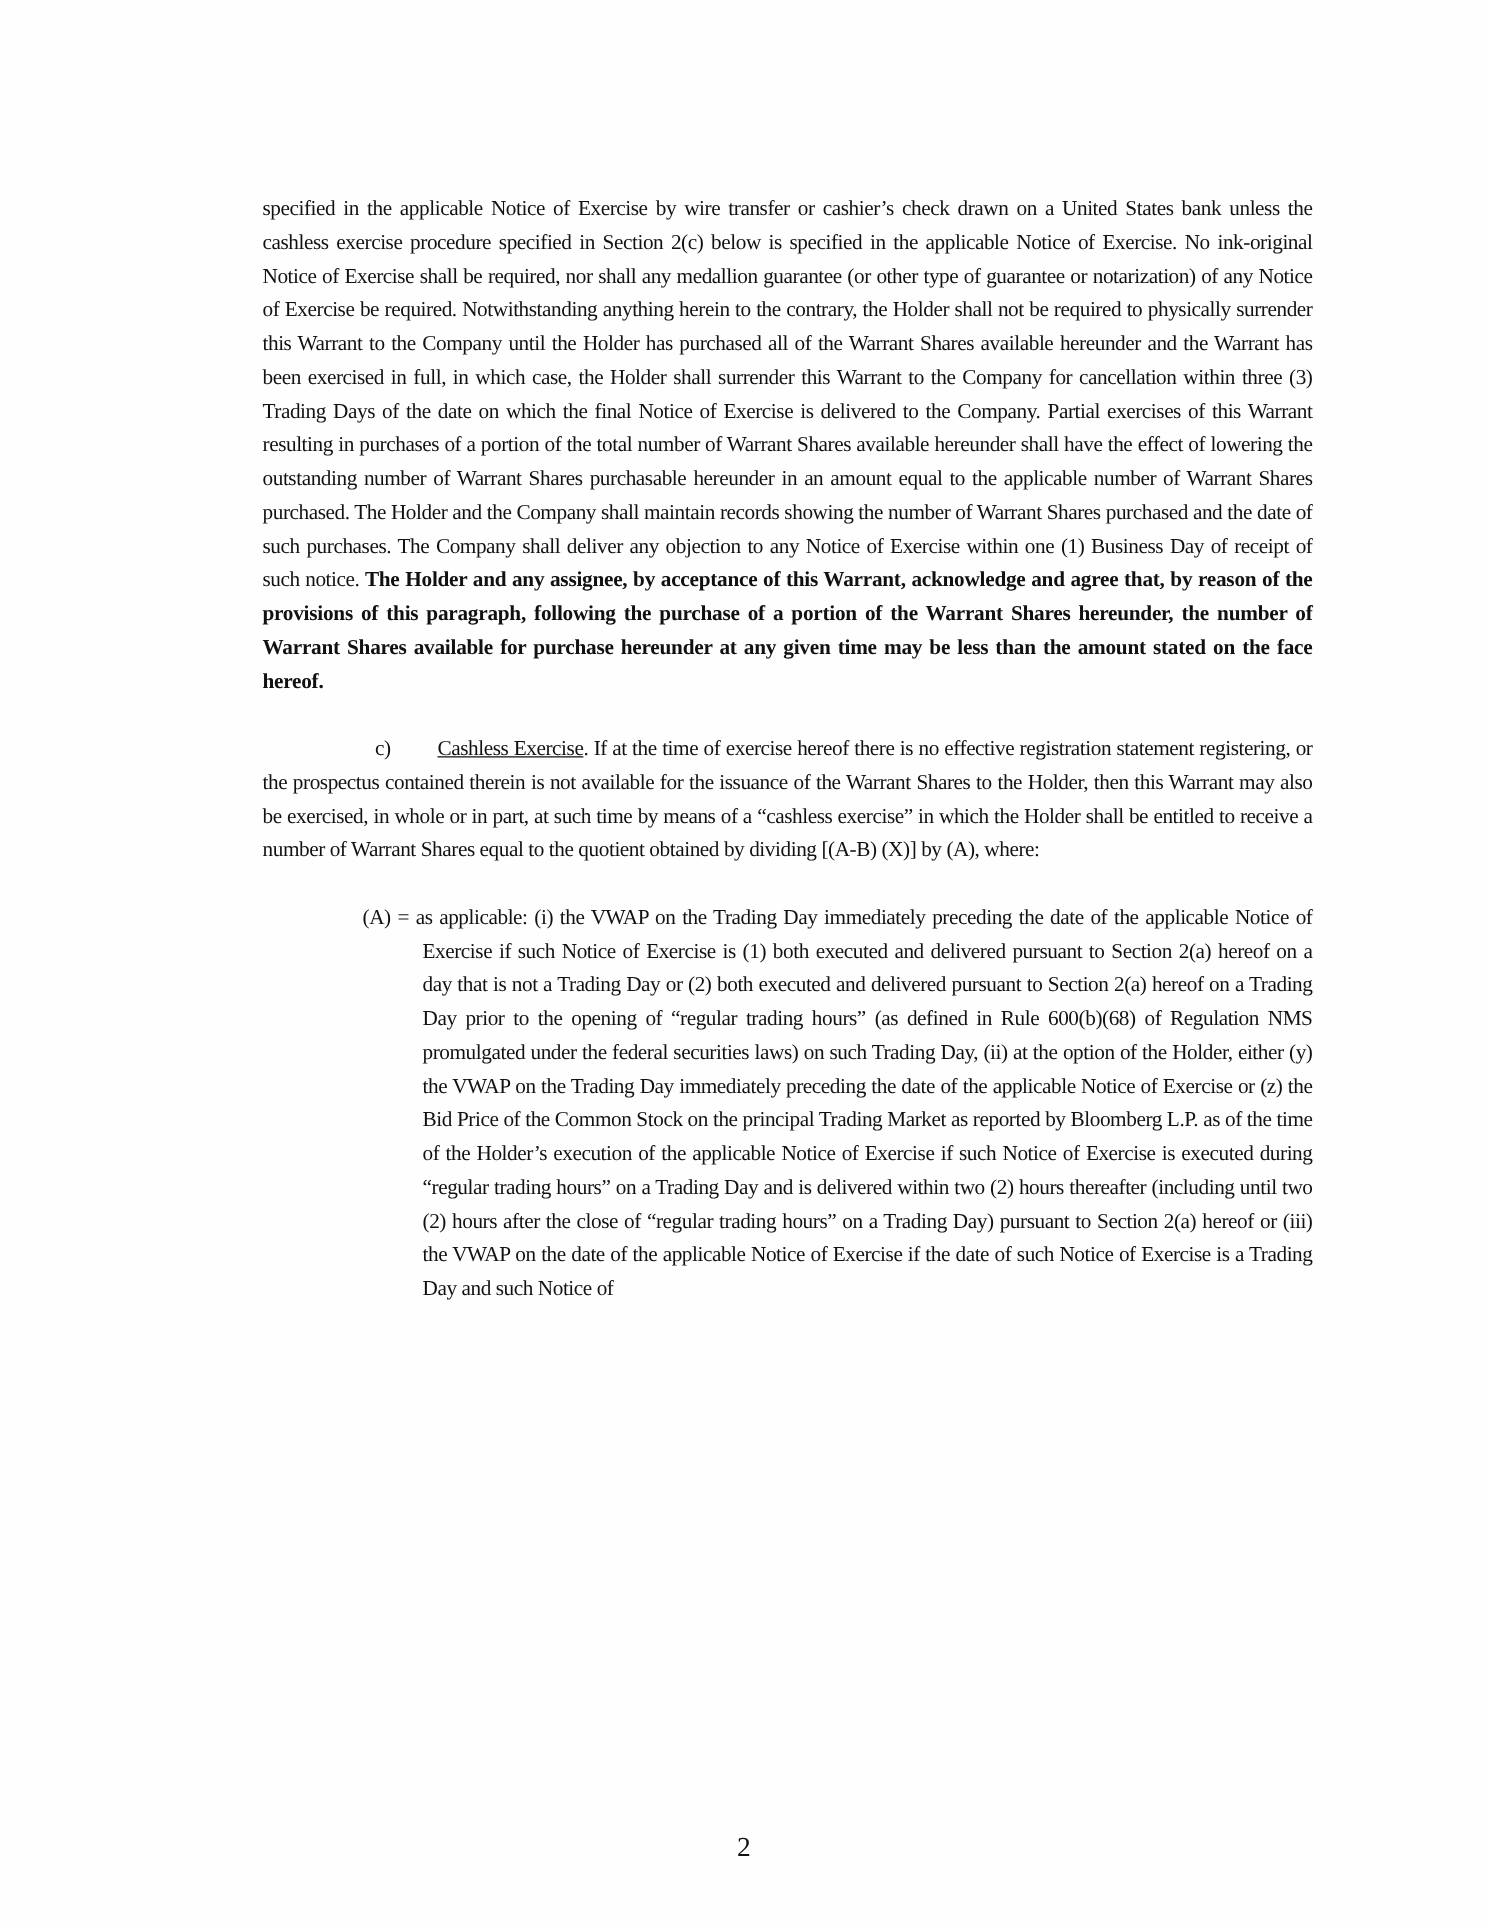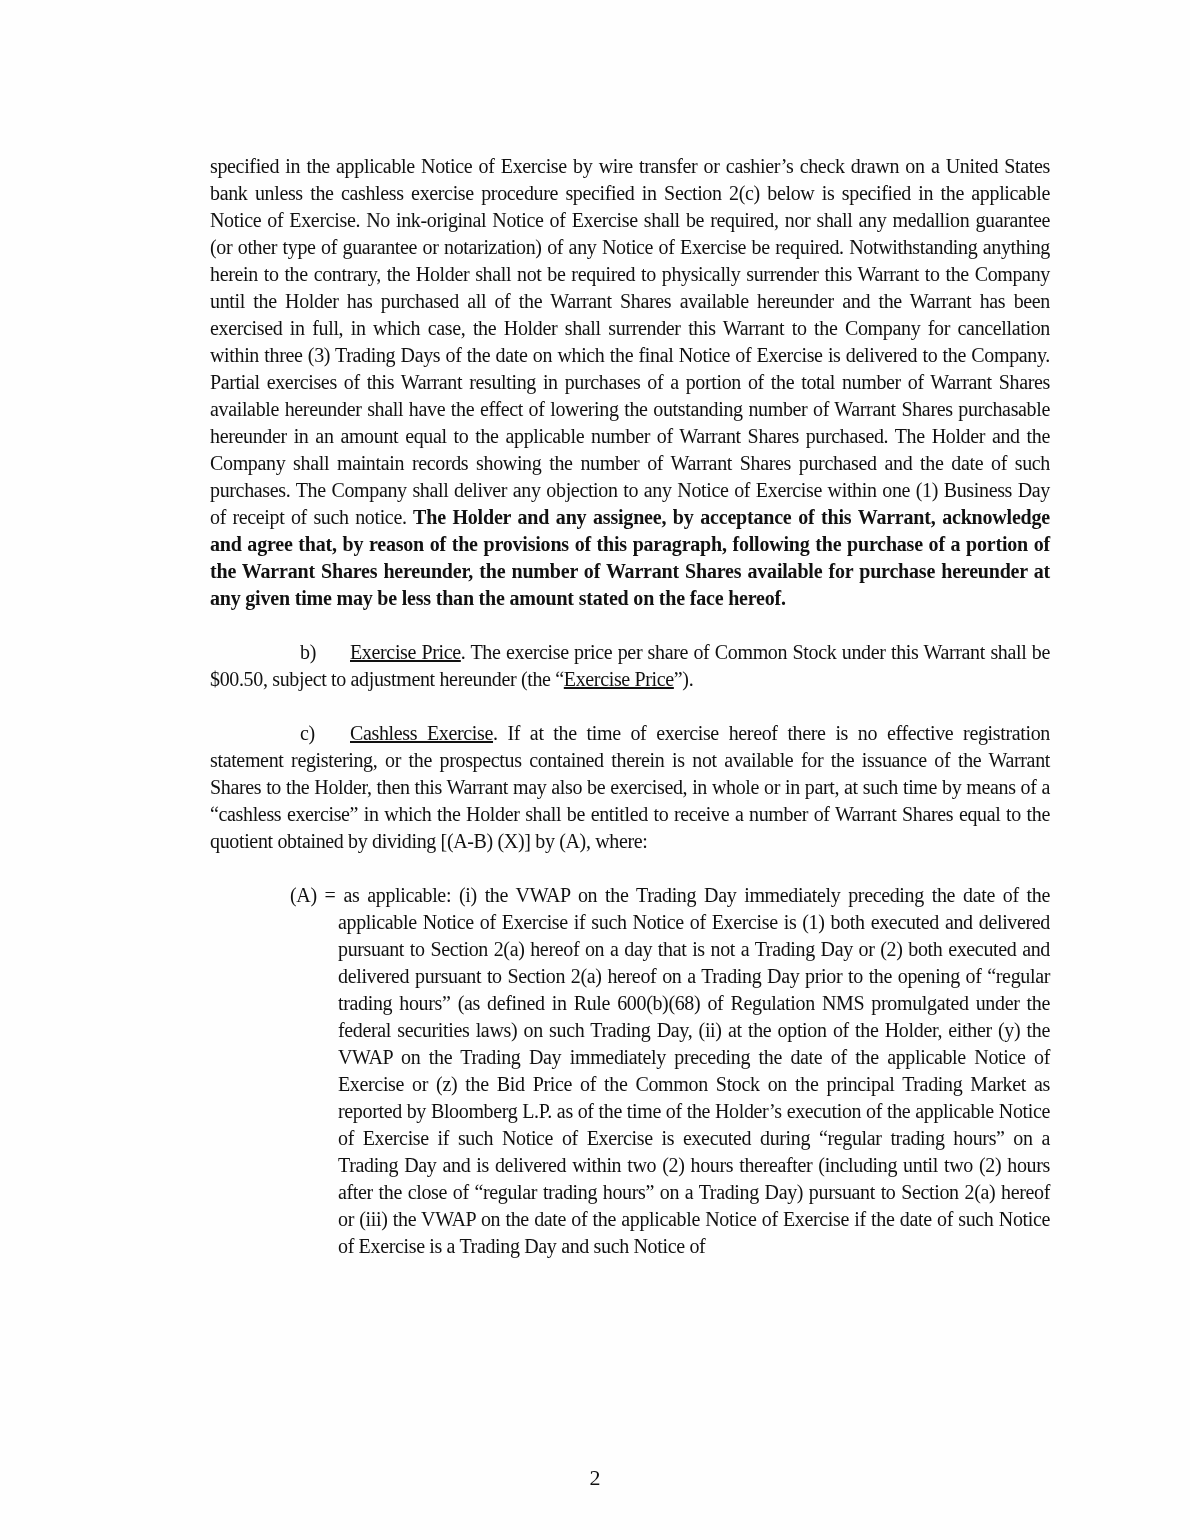--- a/index.html
+++ b/index.html
@@ -3,21 +3,21 @@
   <meta charset="utf-8">
   <style>
     html, body { margin: 0; padding: 0; background: #ffffff; }
     body { width: 1190px; height: 1540px; position: relative; overflow: hidden; }
     .page {
       position: absolute; left: 0; top: 0; width: 1190px; height: 1540px; background: #fefefe;
       font-family: "Liberation Serif", "DejaVu Serif", serif; color: #111;
     }
     .body-text {
       position: absolute; left: 210px; top: 153px; width: 840px;
-      font-size: 20px; line-height: 27px; text-align: justify; letter-spacing: -0.35px;
+      font-size: 17px; line-height: 27px; text-align: justify; letter-spacing: -0.35px;
     }
     .para { margin: 0; }
     .bold { font-weight: bold; letter-spacing: -0.2px; }
     .u { text-decoration: underline; }
     .indent-para { margin-top: 27px; text-indent: 90px; }
     .label { display: inline-block; width: 50px; text-indent: 0; }
     .def-block {
       margin-top: 27px; margin-left: 80px; padding-left: 48px; text-indent: -48px;
     }
     .page-number {
@@ -26,21 +26,20 @@
     }
   </style>
 </head>
 <body>
 
 <div class="page">
   <div class="body-text">
 
     <p class="para"><span>specified in the applicable Notice of Exercise by wire transfer or cashier’s check drawn on a United States bank unless the cashless exercise procedure specified in Section 2(c) below is specified in the applicable Notice of Exercise.  No ink-original Notice of Exercise shall be required, nor shall any medallion guarantee (or other type of guarantee or notarization) of any Notice of Exercise be required.  Notwithstanding anything herein to the contrary, the Holder shall not be required to physically surrender this Warrant to the Company until the Holder has purchased all of the Warrant Shares available hereunder and the Warrant has been exercised in full, in which case, the Holder shall surrender this Warrant to the Company for cancellation within three (3) Trading Days of the date on which the final Notice of Exercise is delivered to the Company. Partial exercises of this Warrant resulting in purchases of a portion of the total number of Warrant Shares available hereunder shall have the effect of lowering the outstanding number of Warrant Shares purchasable hereunder in an amount equal to the applicable number of Warrant Shares purchased.  The Holder and the Company shall maintain records showing the number of Warrant Shares purchased and the date of such purchases. The Company shall deliver any objection to any Notice of Exercise within one (1) Business Day of receipt of such notice. </span><span class="bold">The Holder and any assignee, by acceptance of this Warrant, acknowledge and agree that, by reason of the provisions of this paragraph, following the purchase of a portion of the Warrant Shares hereunder, the number of Warrant Shares available for purchase hereunder at any given time may be less than the amount stated on the face hereof.</span></p>
 
-    <p class="para indent-para"><span class="label">b)</span><span class="u">Exercise Price</span><span>.  The exercise price per share of Common Stock under this Warrant shall be $00.50, subject to adjustment hereunder (the “</span><span class="u">Exercise Price</span><span>”).</span></p>
 
     <p class="para indent-para"><span class="label">c)</span><span class="u">Cashless Exercise</span><span>.  If at the time of exercise hereof there is no effective registration statement registering, or the prospectus contained therein is not available for the issuance of the Warrant Shares to the Holder, then this Warrant may also be exercised, in whole or in part, at such time by means of a “cashless exercise” in which the Holder shall be entitled to receive a number of Warrant Shares equal to the quotient obtained by dividing [(A-B) (X)] by (A), where:</span></p>
 
     <p class="para def-block">(A) = as applicable: (i) the VWAP on the Trading Day immediately preceding the date of the applicable Notice of Exercise if such Notice of Exercise is (1) both executed and delivered pursuant to Section 2(a) hereof on a day that is not a Trading Day or (2) both executed and delivered pursuant to Section 2(a) hereof on a Trading Day prior to the opening of “regular trading hours” (as defined in Rule 600(b)(68) of Regulation NMS promulgated under the federal securities laws) on such Trading Day, (ii) at the option of the Holder, either (y) the VWAP on the Trading Day immediately preceding the date of the applicable Notice of Exercise or (z) the Bid Price of the Common Stock on the principal Trading Market as reported by Bloomberg L.P. as of the time of the Holder’s execution of the applicable Notice of Exercise if such Notice of Exercise is executed during “regular trading hours” on a Trading Day and is delivered within two (2) hours thereafter (including until two (2) hours after the close of “regular trading hours” on a Trading Day) pursuant to Section 2(a) hereof or (iii) the VWAP on the date of the applicable Notice of Exercise if the date of such Notice of Exercise is a Trading Day and such Notice of</p>
 
   </div>
 
   <div class="page-number">2</div>
 </div>
 

